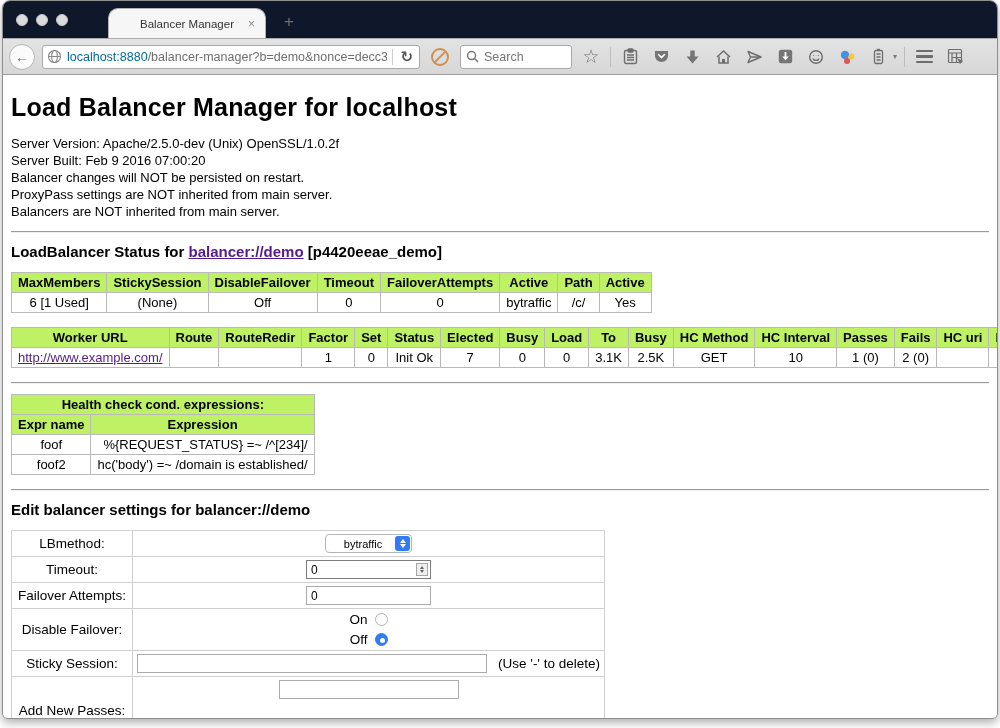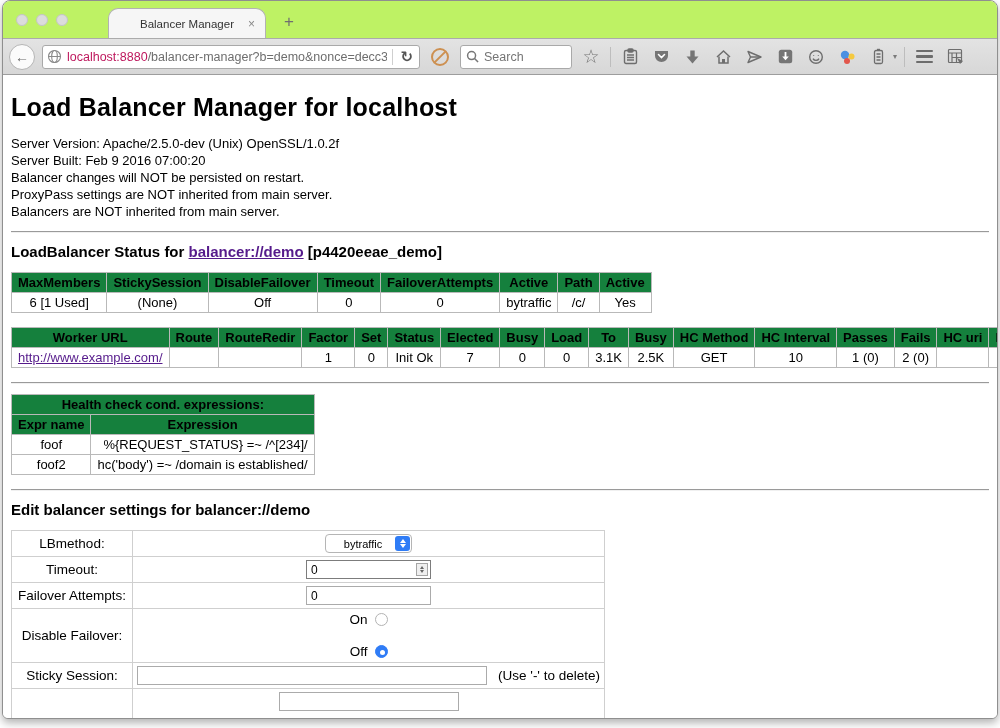--- a/index.html
+++ b/index.html
@@ -1,40 +1,40 @@
 <!DOCTYPE html>
 <html><head>
 <meta charset="utf-8">
 <style>
   * { box-sizing: border-box; margin: 0; padding: 0; }
   html,body { width:1000px; height:728px; background:#fff; font-family:"Liberation Sans","DejaVu Sans",sans-serif; }
   .window { width:996px; height:719px; margin:0 2px; border:1px solid #8f8f8f; border-radius:8px 8px 6px 6px;
             overflow:hidden; box-shadow:0 4px 9px rgba(0,0,0,.30); background:#fff; }
 
   
-  .tabbar { height:37px; background:#bef264; position:relative; display:flex; align-items:flex-end; }
+  .tabbar { height:37px; background:#0f172a; position:relative; display:flex; align-items:flex-end; }
   .traffic { position:absolute; left:13px; top:13px; display:flex; gap:8px; }
   .traffic span { width:12px; height:12px; border-radius:50%; background:#dcdcdc; border:1px solid #c4c4c4; }
   .tab { position:relative; margin-left:105px; width:158px; height:30px; background:#f6f6f6;
          border:1px solid #b2b2b2; border-bottom:none; border-radius:10px 10px 0 0;
          display:flex; align-items:center; justify-content:center; gap:8px; }
   .tab-title { font-size:11.5px; color:#333; }
   .tab-close { position:absolute; right:10px; color:#8a8a8a; font-size:12px; cursor:default; }
   .newtab { font-size:17px; color:#6f6f6f; margin-left:18px; margin-bottom:6px; }
 
   
   .toolbar { height:37px; background:linear-gradient(#e3e3e3,#d7d7d7); border-top:1px solid #ababab;
              border-bottom:1px solid #9d9d9d; display:flex; align-items:center; padding:0 6px; gap:7px; }
   .circle-btn { width:26px; height:26px; border-radius:50%; background:#fbfbfb; border:1px solid #b5b5b5;
                 display:flex; align-items:center; justify-content:center; color:#6a6a6a; font-size:14px; flex:none; }
   .urlbar { width:378px; height:24px; background:#fff; border:1px solid #a9a9a9; border-radius:3px;
             display:flex; align-items:center; padding:0 4px; gap:5px; overflow:hidden; flex:none; }
   .urlbar .globe { flex:none; }
   .url-text { flex:1; font-size:12.5px; white-space:nowrap; overflow:hidden; }
-  .url-domain { color:#be185d; }
+  .url-domain { color:#0369a1; }
   .url-path { color:#6e6e6e; }
   .vsep { width:1px; height:16px; background:#cfcfcf; flex:none; }
   .reload { font-size:15px; color:#555; font-weight:bold; flex:none; padding:0 2px; }
   .blocked { width:18px; height:18px; border-radius:50%; border:2px solid #cd9051; position:relative; flex:none; margin:0 4px; }
   .blocked::after { content:""; position:absolute; left:-1px; top:6px; width:16px; height:2px; background:#cd9051; transform:rotate(-45deg); }
   .searchbar { width:112px; height:24px; background:#fff; border:1px solid #a9a9a9; border-radius:3px;
                display:flex; align-items:center; padding:0 5px; gap:5px; flex:none; }
   .searchbar input { border:none; outline:none; width:100px; font-size:12.5px; color:#444; background:transparent; font-family:inherit; }
   .tool-ico { width:24px; height:24px; display:flex; align-items:center; justify-content:center; flex:none; color:#6e6e6e; }
   .star { font-size:19px; color:#737373; }
@@ -45,21 +45,21 @@
 
   
   .content { background:#fff; padding:2px 8px 0 8px; height:645px; overflow:hidden; color:#000; }
   h1 { font-size:25px; font-weight:bold; margin:16px 0 13px; letter-spacing:.2px; }
   .info { font-size:13px; line-height:17px; }
   hr { border:none; border-top:1px solid #9a9a9a; border-bottom:1px solid #f0f0f0; margin:11px 0 10px; }
   h3.sect { font-size:15px; font-weight:bold; margin:7px 0 12px; }
   a.plink { color:#551a8b; text-decoration:underline; }
 
   table.data { border-collapse:collapse; border:1.5px solid #6f6f6f; font-size:13px; margin-bottom:14px; }
-  table.data th { background:#15803d; font-weight:bold; }
+  table.data th { background:#bef264; font-weight:bold; }
   table.data th, table.data td { border:1px solid #b9b9b9; padding:2px 6px; text-align:center; white-space:nowrap; }
   table.workers { width:960px; }
   table.workers td.left, table.health td.left { text-align:right; }
   table.health th.span { text-align:center; }
 
   
   table.form { border-collapse:collapse; border:1px solid #8f8f8f; width:594px; font-size:13.5px; margin-top:2px; }
   table.form td { border:1px solid #cfcfcf; padding:3px 4px; }
   td.flabel { width:121px; text-align:center; }
   td.fval { text-align:center; }
@@ -73,21 +73,21 @@
   .sel-arrows i.up { border-bottom:4px solid #fff; }
   .sel-arrows i.dn { border-top:4px solid #fff; }
   .num-wrap { position:relative; display:inline-block; }
   .num-wrap input { width:125px; height:19px; border:1px solid #7c7c7c; font-size:12px; padding:0 16px 0 4px; font-family:inherit; }
   .stepper { position:absolute; right:3px; top:3px; width:12px; height:13px; border:1px solid #a5a5a5;
              background:#efefef; display:flex; flex-direction:column; align-items:center; justify-content:center; gap:1px; }
   .stepper i { width:0; height:0; border-left:2.5px solid transparent; border-right:2.5px solid transparent; }
   .stepper i.up { border-bottom:3px solid #666; }
   .stepper i.dn { border-top:3px solid #666; }
   input.plain { width:125px; height:19px; border:1px solid #ababab; font-size:12px; padding:0 4px; font-family:inherit; }
-  .radio-grid { display:inline-grid; grid-template-columns:auto auto; gap:17px 7px; align-items:center; justify-items:end; }
+  .radio-grid { display:inline-grid; grid-template-columns:auto auto; gap:5px 7px; align-items:center; justify-items:end; }
   .radio { width:13px; height:13px; border-radius:50%; border:1px solid #b3b3b3; background:#fff; }
   .radio.checked { background:#2f7cf6; border-color:#2f7cf6; position:relative; }
   .radio.checked::after { content:""; position:absolute; left:4px; top:4px; width:5px; height:5px; border-radius:50%; background:#fff; }
   .sticky-row { display:flex; align-items:center; justify-content:space-between; gap:6px; }
   .sticky-row input { flex:none; width:350px; height:19px; border:1px solid #ababab; font-size:12px; padding:0 4px; font-family:inherit; }
   .sticky-hint { font-size:13.5px; white-space:nowrap; }
   .addw-row { display:flex; align-items:center; justify-content:space-between; gap:26px;flex-direction:column; }
   .addw-row input { width:180px; height:19px; border:1px solid #ababab; font-size:12px; padding:0 4px; font-family:inherit; }
   .sure { display:flex; align-items:center; gap:7px; font-size:13.5px; }
   .checkbox { width:13px; height:13px; border:1px solid #b3b3b3; border-radius:3px; background:#fff; }

